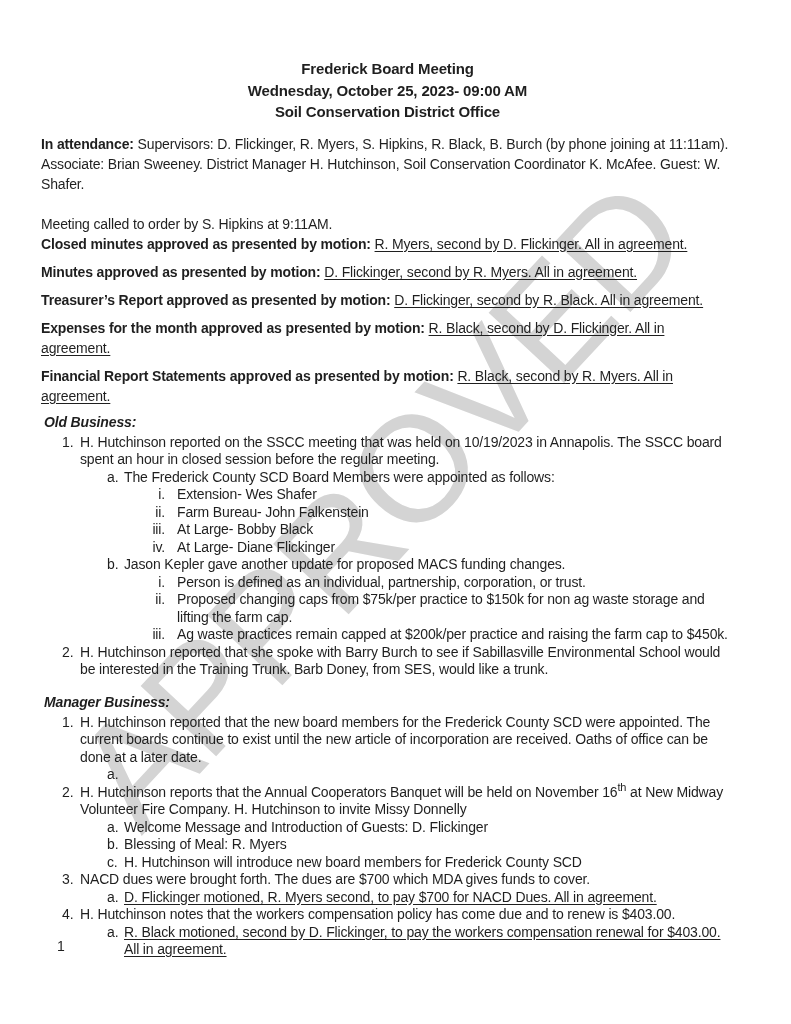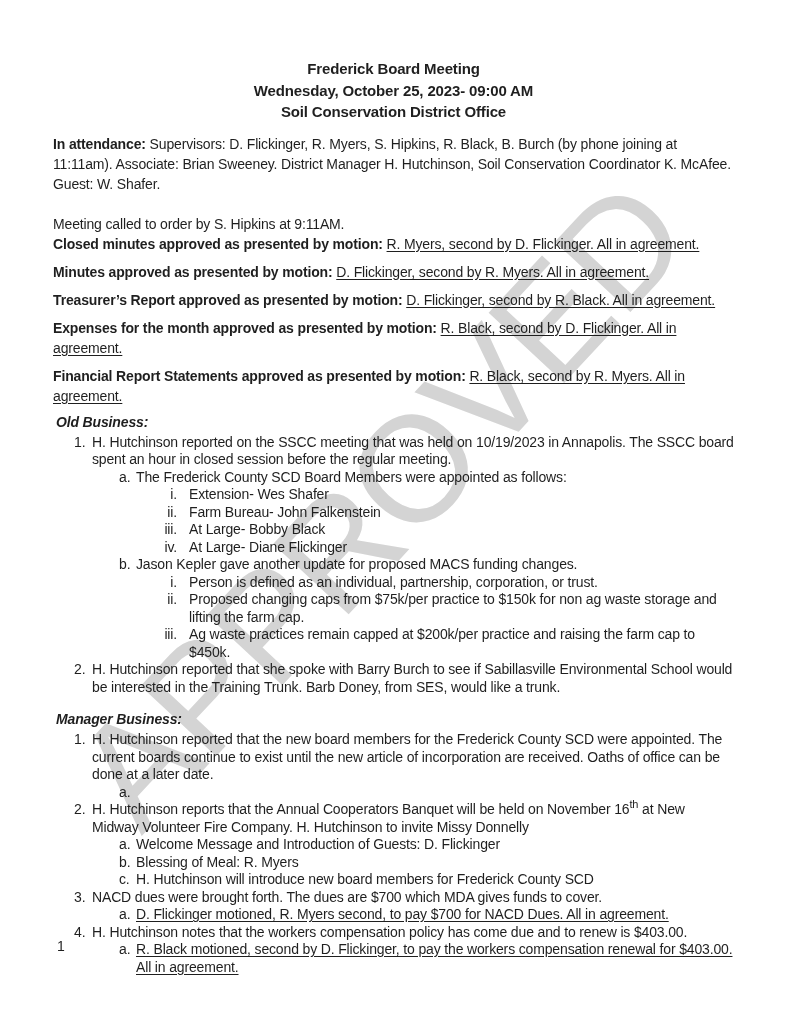--- a/index.html
+++ b/index.html
@@ -7,21 +7,21 @@
     width:791px;height:1024px;background:#ffffff;position:relative;overflow:hidden;
     font-family:"Liberation Sans", sans-serif;color:#1f1f1f;
   }
   .watermark{
     position:absolute;left:380px;top:505px;z-index:0;
     transform:translate(-50%,-50%) rotate(-47deg);
     font-size:150px;font-weight:400;letter-spacing:-3px;white-space:nowrap;
     color:#d4d4d4;user-select:none;
   }
   .content{
-    position:absolute;left:53px;right:57px;top:0;z-index:1;
+    position:absolute;left:41px;right:57px;top:0;z-index:1;
     font-size:14px;letter-spacing:-0.15px;line-height:20px;
   }
   .title-block{padding-top:58px;text-align:center;font-weight:700;font-size:15px;line-height:21.5px;}
   .para{margin:0;}
   .attendance{margin-top:11px;}
   .called{margin-top:20px;}
   .motion{margin:0 0 8px 0;}
   .motion:first-of-type{margin-top:13px;}
   b,.bold{font-weight:700;}
   .u{text-decoration:underline;text-underline-offset:2px;}

